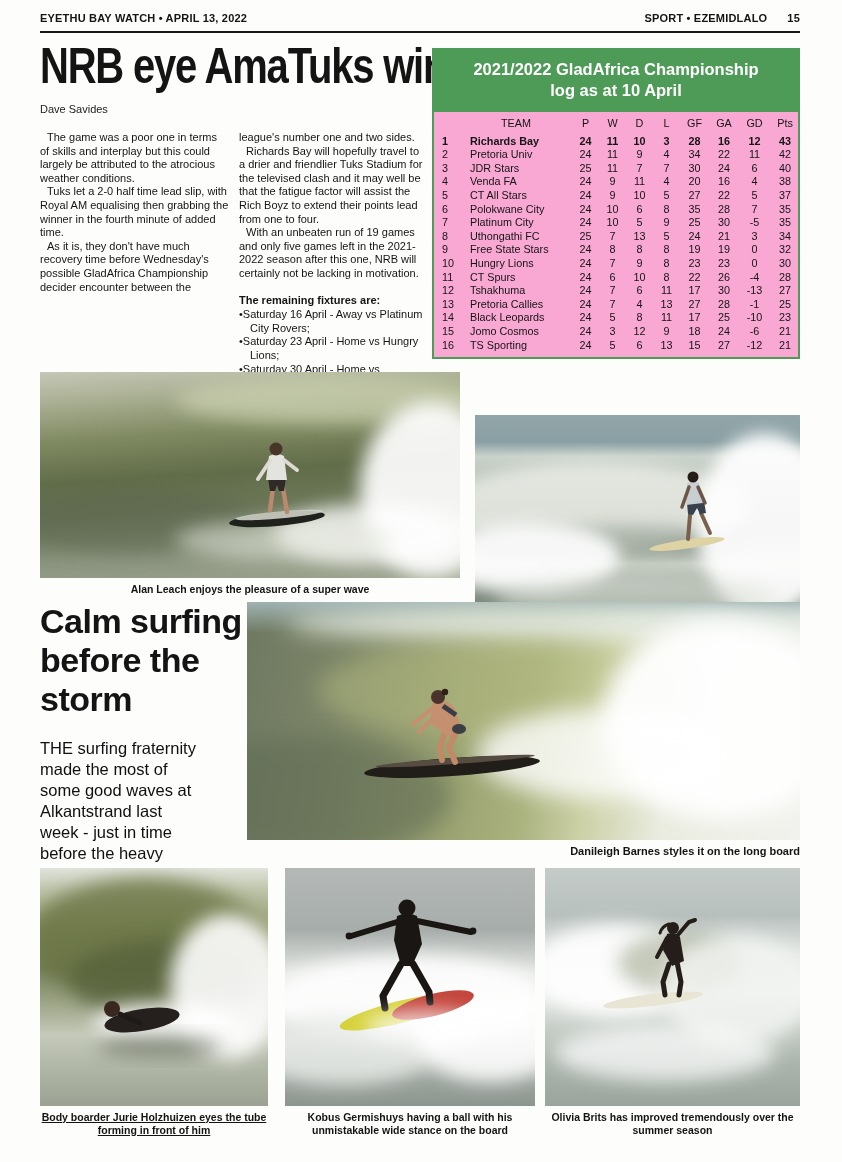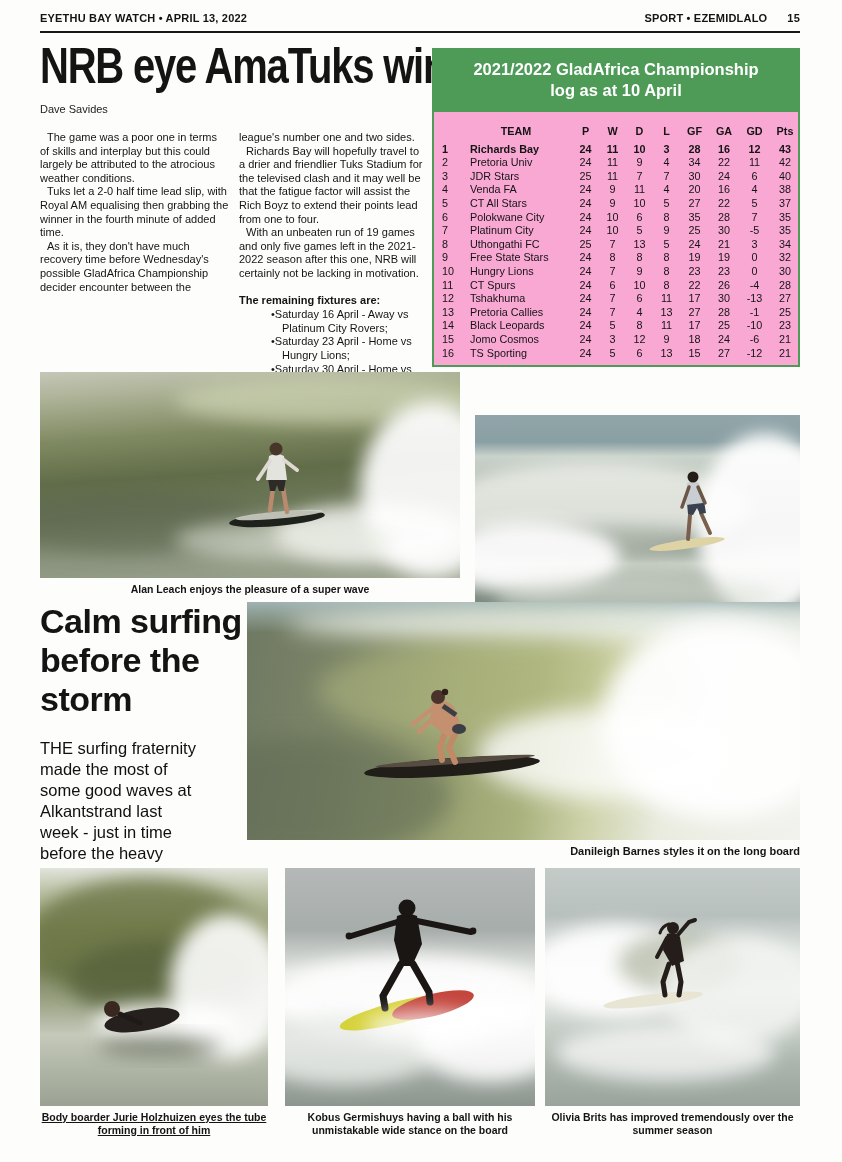--- a/index.html
+++ b/index.html
@@ -24,41 +24,41 @@
     font-size:50px; font-weight:700; line-height:.98; letter-spacing:-1.5px;
     white-space:nowrap; transform:scaleX(.8); transform-origin:0 0;
   }
   .byline { margin:12px 0 16px; font-size:11px; color:#222; }
   .cols { display:flex; gap:10px; }
   .col { width:189px; font-size:11px; line-height:13.6px; }
   .col p { margin:0; }
   .col p.ind { text-indent:7px; }
   .fixtures-head { font-weight:700; margin:13px 0 1px; font-size:11px; }
   .fixtures { list-style:none; }
-  .fixtures li { padding-left:11px; text-indent:-11px;margin-left:32px; }
+  .fixtures li { padding-left:11px; text-indent:-11px; }
   .fixtures li::before { content:"\2022 "; }
 
   
   .ltable {
     position:absolute; left:432px; top:48px; width:368px;
     border:2px solid var(--green,#4e9b58); background:#f9a8d4;
   }
   .ltable .ttl {
     background:var(--green,#4e9b58); color:#fff; text-align:center;
     font-size:16.5px; font-weight:700; line-height:1.3; padding:9px 26px 10px;
   }
   .trow {
     display:grid; align-items:center;
     grid-template-columns:24px 112px 27px 27px 27px 27px 29px 30px 31px 30px;
     font-size:10.8px; height:13.6px; padding:0 2px;
   }
   .trow span { text-align:center; white-space:nowrap; }
   .trow .c-pos { text-align:left; padding-left:6px; }
   .trow .c-team { text-align:left; padding-left:10px; }
-  .thead { font-weight:700; height:22px; margin-top:8px; }
+  .thead { font-weight:400; height:22px; margin-top:0; }
   .thead .c-team { text-align:center; padding-left:0; }
   .trow.hl { font-weight:700; }
   .tbody { padding-bottom:6px; }
 
   
   figure { position:absolute; }
   .photo { position:relative; overflow:hidden; width:100%; }
   .photo svg { position:absolute; inset:0; width:100%; height:100%; display:block; }
   figcaption { font-size:10.5px; font-weight:700; line-height:13px; margin-top:5px;text-align:center; }
 

